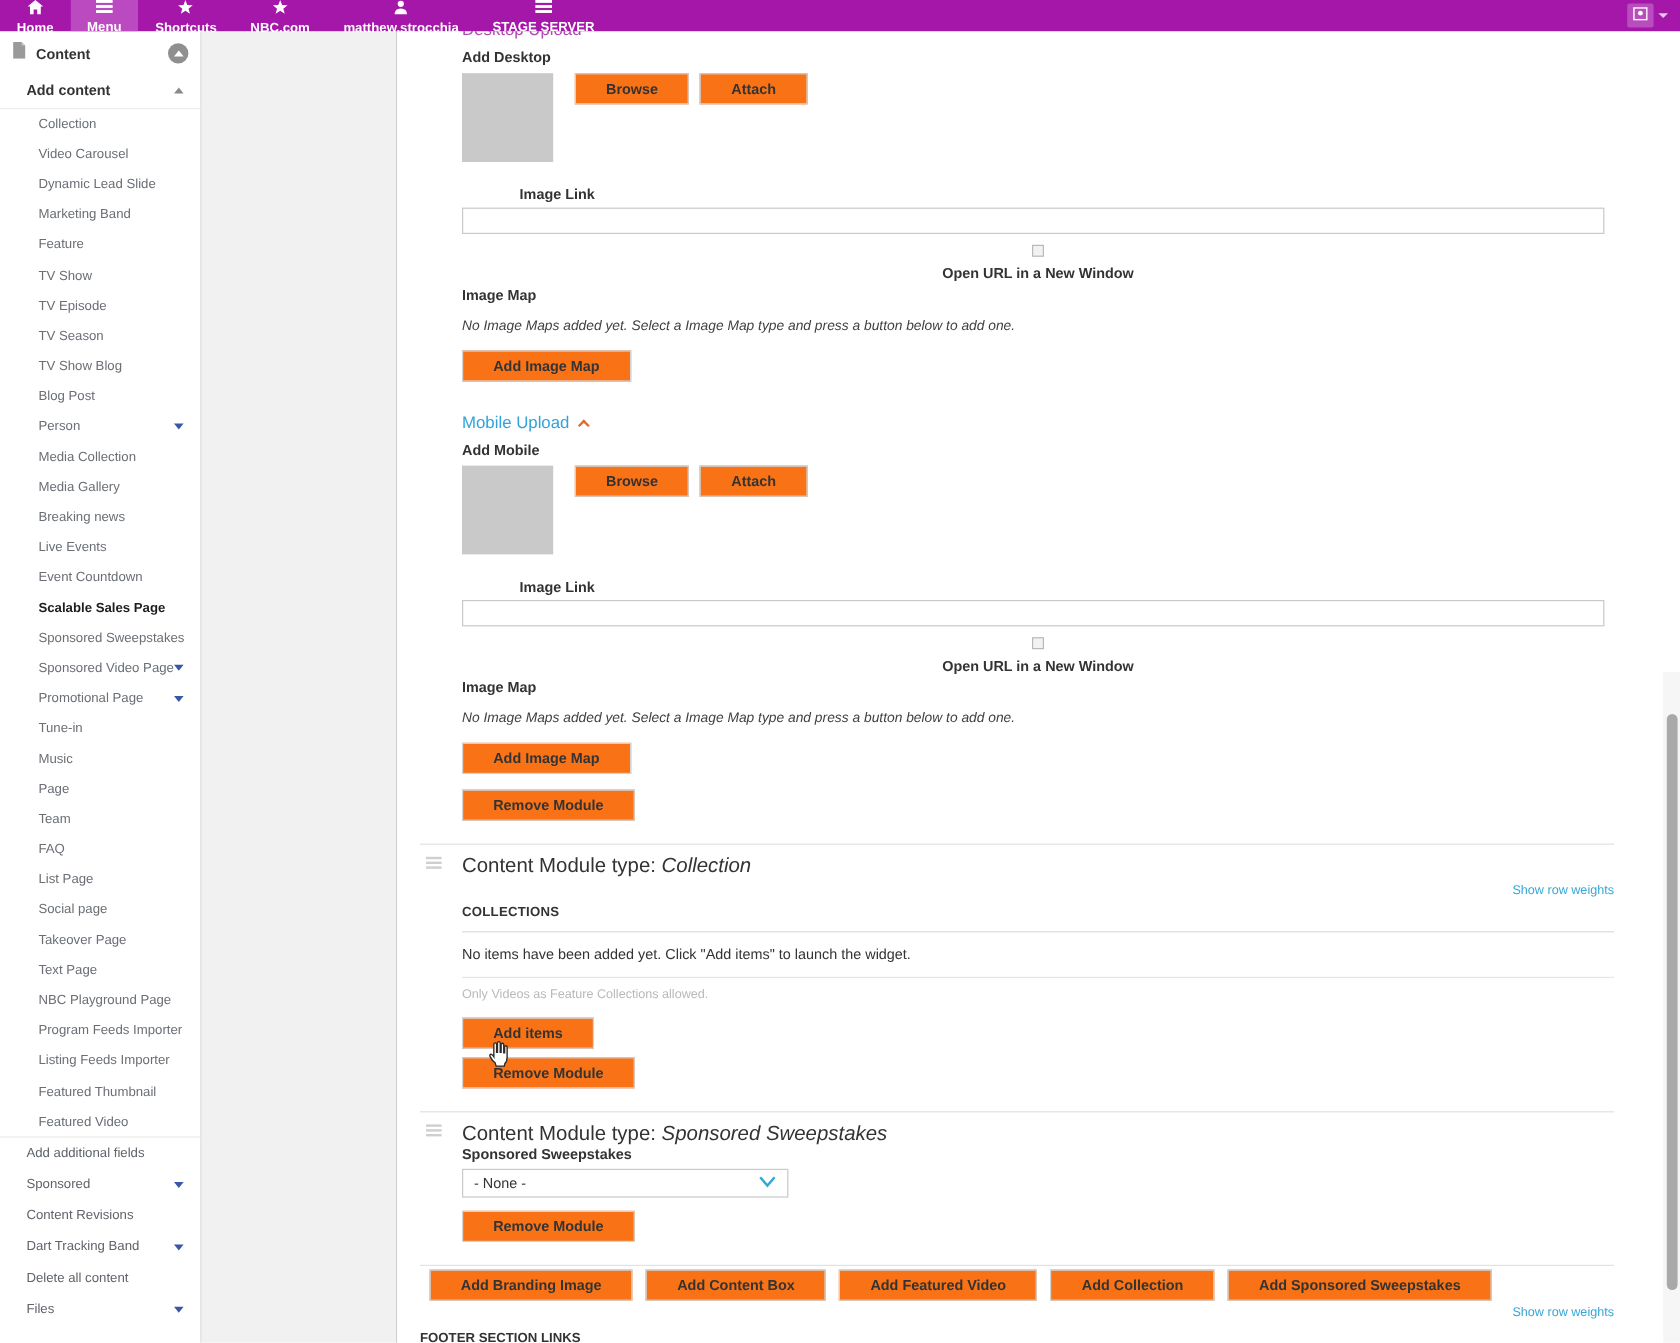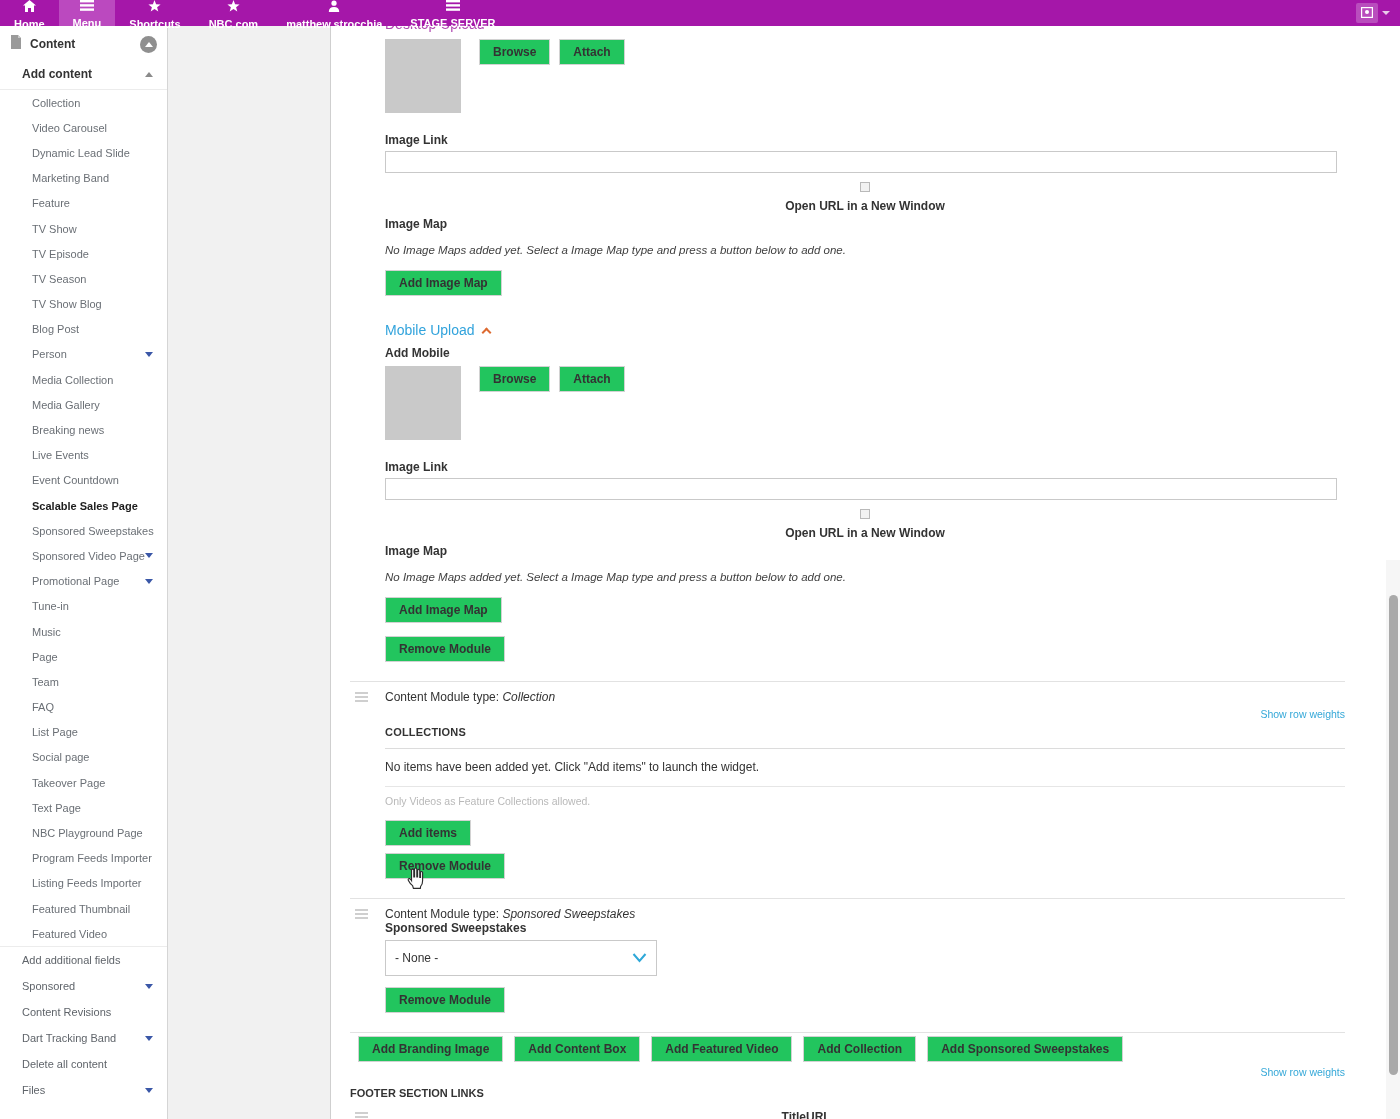--- a/index.html
+++ b/index.html
@@ -40,44 +40,44 @@
   .content { position:absolute; top:26px; left:331px; right:0; bottom:0; background:#fff; }
   .form-col { position:absolute; left:19px; top:0; width:995px; }
   .indent { margin-left:35px; }
 
   .clip-heading { height:7px; overflow:hidden; margin-left:35px; }
   .clip-heading span { display:block; margin-top:-10px; font-size:14px; color:#b14ab2; }
 
   .field-label { font-size:12px; font-weight:bold; color:#333; }
   .upload-row { display:flex; align-items:flex-start; margin-top:6px; }
   .img-placeholder { width:76px; height:74px; background:#c9c9c9; }
-  .btn { display:inline-block; background:#22c55e; border:1px solid #d2d2d2; padding:5px 13px; font-size:12px; font-weight:bold; color:#333; font-family:"Liberation Sans",sans-serif; cursor:pointer; white-space:nowrap; }
+  .btn { display:inline-block; background:#f97316; border:1px solid #d2d2d2; padding:5px 25px; font-size:12px; font-weight:bold; color:#333; font-family:"Liberation Sans",sans-serif; cursor:pointer; white-space:nowrap; }
   .upload-row .btn { margin-left:0; }
   .upload-btns { margin-left:18px; display:flex; gap:9px; }
 
   .text-input { display:block; width:952px; height:22px; border:1px solid #c9c9c9; margin-top:4px; font-size:12px; padding:0 6px; font-family:"Liberation Sans",sans-serif; }
   .check-row { display:flex; align-items:center; gap:7px; margin-top:9px;flex-direction:column; }
   .checkbox { width:10px; height:10px; background:#f2f2f2; border:1px solid #b9b9b9; cursor:pointer; }
   .note-italic { font-style:italic; font-size:11.5px; color:#3f3f3f; margin:13px 0 0 0; }
-  .mt4 { margin-top:4px; } .mt8 { margin-top:8px; } .mt14 { margin-top:14px; } .mt20 { margin-top:20px; }
+  .mt4 { margin-top:4px; } .mt8 { margin-top:8px; } .mt14 { margin-top:14px; } .mt20 { margin-top:20px;margin-left:48px; }
 
   .section-heading { font-size:14px; color:#31a3dc; margin-top:26px; display:flex; align-items:center; gap:8px; cursor:pointer; }
   .chev-up-orange { width:7px; height:7px; border-top:2px solid #dd6a30; border-right:2px solid #dd6a30; transform:rotate(-45deg); margin-top:4px; }
 
   .divider { border-top:1px solid #e2e2e2; margin-top:19px; }
   .module-head { display:flex; align-items:flex-start; margin-top:8px; }
   .drag { display:block; width:13px; height:2px; background:#cfcfcf; box-shadow:0 4px 0 #cfcfcf, 0 8px 0 #cfcfcf; margin:2px 0 0 5px; flex:none; }
-  .module-type { margin-left:17px; font-size:12px; color:#333; }
+  .module-type { margin-left:17px; font-size:17px; color:#333; }
   .module-type em { font-style:italic; }
   .row-weights { display:block; text-align:right; font-size:10.5px; color:#35a8d8; margin-top:4px; cursor:pointer; }
   .tbl-header { font-size:11px; font-weight:bold; color:#333; letter-spacing:.2px; border-bottom:1px solid #dcdcdc; padding-bottom:10px; margin-top:6px; }
   .empty-row { font-size:12px; color:#333; padding:11px 0 12px 0; border-bottom:1px solid #e6e6e6; }
   .gray-note { font-size:10.5px; color:#b9b9b9; margin-top:8px; }
 
-  .select { width:272px; height:36px; border:1px solid #c9c9c9; display:flex; align-items:center; padding:0 9px; margin-top:5px; cursor:pointer; background:#fff; }
+  .select { width:272px; height:24px; border:1px solid #c9c9c9; display:flex; align-items:center; padding:0 9px; margin-top:5px; cursor:pointer; background:#fff; }
   .select .val { flex:1; font-size:12px; color:#333; }
 
   .add-btn-row { display:flex; gap:11px; margin-top:3px; padding-left:8px; }
 
   .footer-header { font-size:11px; font-weight:bold; color:#333; margin-top:9px; }
   .link-row { margin-top:11px; }
   .lr-labels { display:flex;text-align:right; }
   .lr-labels .t { margin-left:39px; width:421px; font-size:12px; font-weight:bold; }
   .lr-labels .u { font-size:12px; font-weight:bold; }
   .lr-inputs { display:flex; margin-top:5px; }
@@ -308,20 +308,21 @@
 <div class="gray-panel"></div>
 
 <div class="content">
   <div class="form-col">
 
     <div class="clip-heading">
         <span>Desktop Upload</span>
       </div>
 
     <div class="indent">
+      <div class="field-label mt8">Add Desktop</div>
       <div class="upload-row">
         <div class="img-placeholder"></div>
         <div class="upload-btns">
           <button class="btn">Browse</button>
           <button class="btn">Attach</button>
         </div>
       </div>
       <div class="field-label mt20">Image Link</div>
       <input class="text-input" value="" style="">
       <div class="check-row">

